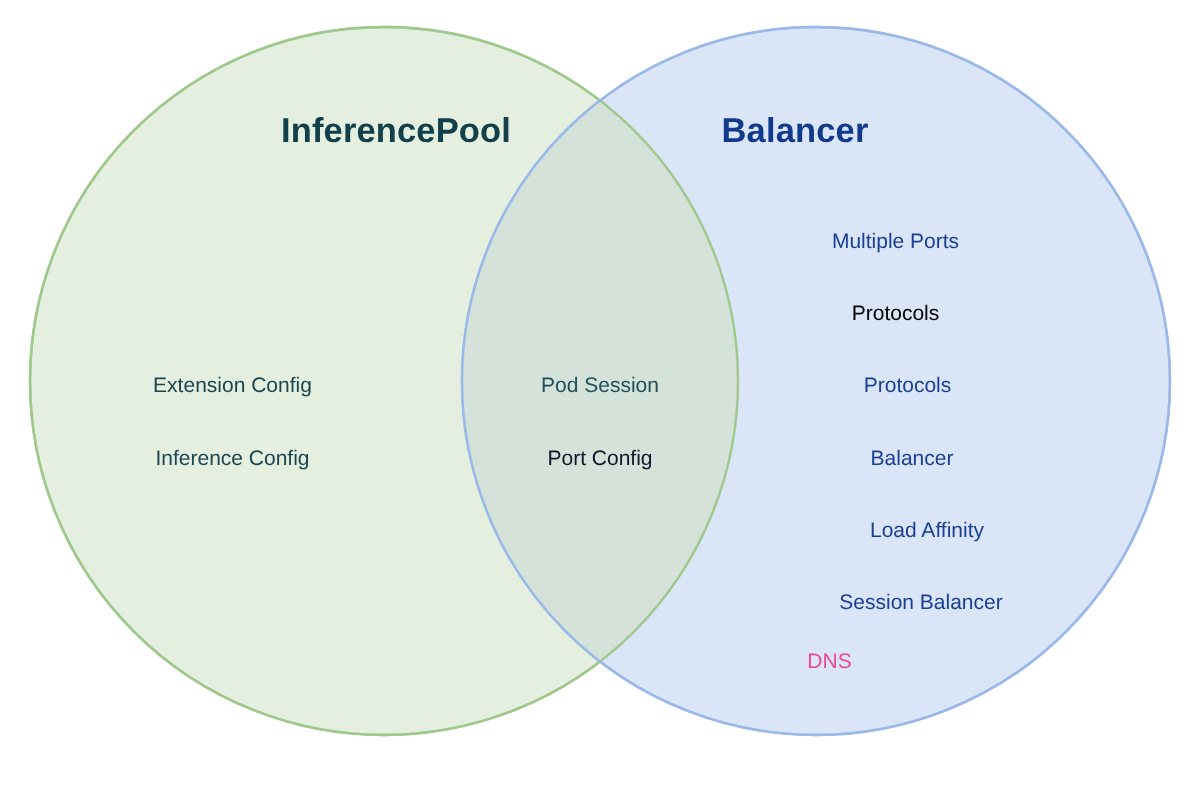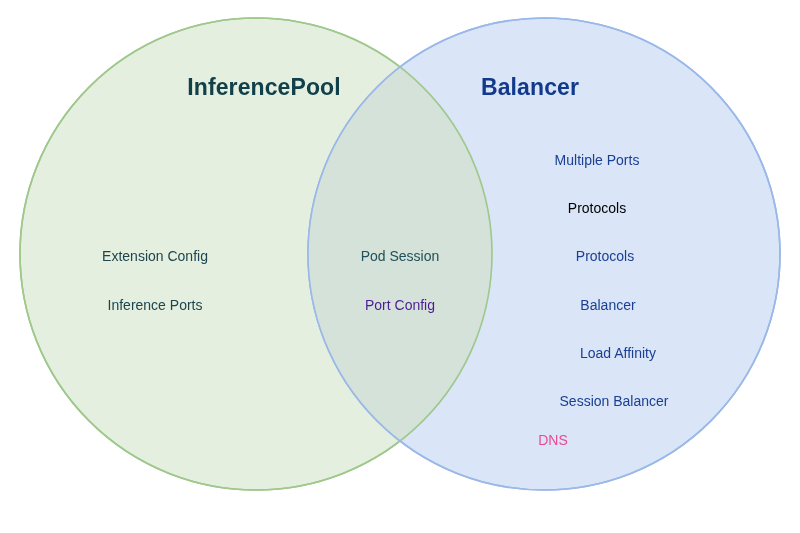--- a/index.html
+++ b/index.html
@@ -92,25 +92,25 @@
   </svg>
 
   <div class="layer" id="text-layer">
 
     <div class="title title-left" id="title-left" style="left: 264px; top: 72px; color: rgb(18, 64, 74);">InferencePool</div>
 
     <div class="title title-right" id="title-right" style="left: 530px; top: 72px; color: rgb(18, 58, 140);">Balancer</div>
 
     <div id="items-left">
         <div class="item item-left" style="color: rgb(29, 69, 80); left: 155px; top: 241px;">Extension Config</div>
-        <div class="item item-left" style="color: rgb(29, 69, 80); left: 155px; top: 290px;">Inference Ports</div>
+        <div class="item item-left" style="color: rgb(29, 69, 80); left: 155px; top: 290px;">Inference Config</div>
       </div>
     <div id="items-center">
         <div class="item item-center" style="color: rgb(32, 80, 90); left: 400px; top: 241px;">Pod Session</div>
-        <div class="item item-center" style="color: #4c1d95; left: 400px; top: 290px; text-align: right;">Port Config</div>
+        <div class="item item-center" style="color: #0f172a; left: 400px; top: 290px; text-align: right;">Port Config</div>
       </div>
     <div id="items-right">
         <div class="item item-right" style="color: rgb(26, 63, 147); left: 597px; top: 145px;">Multiple Ports</div>
         <div class="item item-right" style="color: #000000; left: 597px; top: 193px;">Protocols</div>
         <div class="item item-right" style="color: rgb(26, 63, 147); left: 605px; top: 241px;">Protocols</div>
         <div class="item item-right" style="color: rgb(26, 63, 147); left: 608px; top: 290px;">Balancer</div>
         <div class="item item-right" style="color: rgb(26, 63, 147); left: 618px; top: 338px;">Load Affinity</div>
         <div class="item item-right" style="color: rgb(26, 63, 147); left: 614px; top: 386px;">Session Balancer</div>
         <div class="item item-right" style="color: #ec4899; left: 553px; top: 425px;">DNS</div>
       </div>

